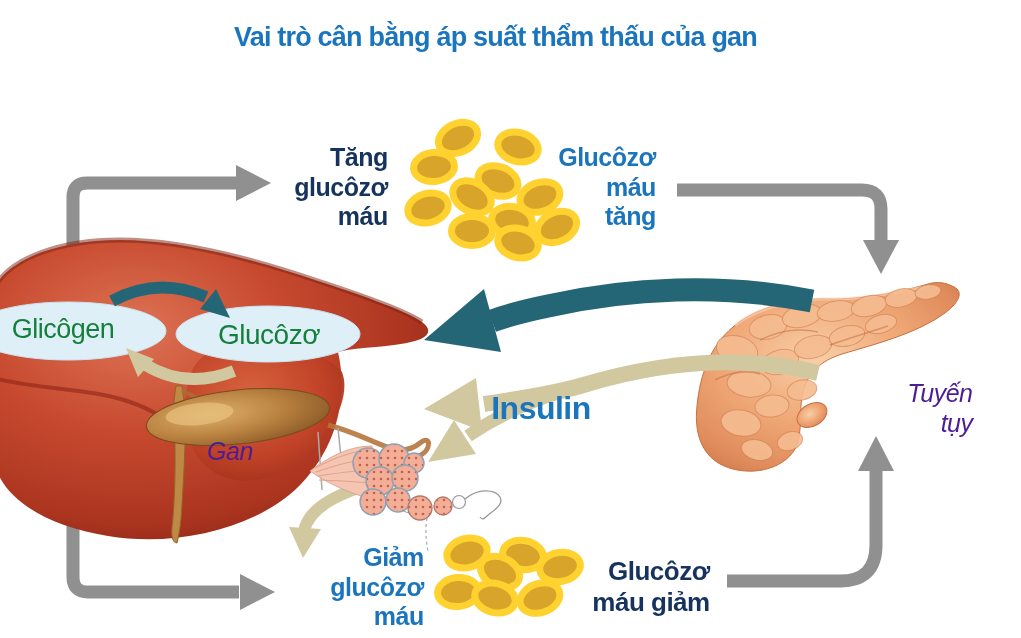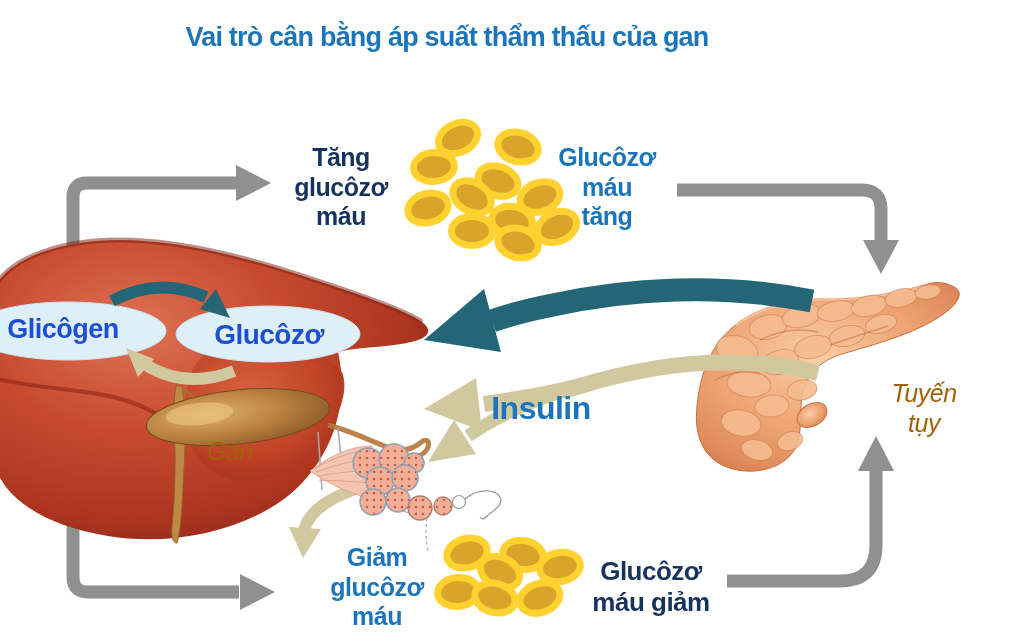--- a/index.html
+++ b/index.html
@@ -2,28 +2,28 @@
 <html><head>
 <meta charset="utf-8">
 <style>
   html,body{margin:0;padding:0;background:#fff;}
   #canvas{
     position:relative;width:1021px;height:638px;background:#ffffff;
     overflow:hidden;font-family:"Liberation Sans",sans-serif;
   }
   #art{position:absolute;left:0;top:0;}
   .lbl{
-    position:absolute;white-space:pre-line;text-align:center;
+    position:absolute;white-space:pre-line;text-align:right;
     transform:translateX(-50%);line-height:1.18;letter-spacing:-0.5px;
   }
   .title{font-size:27px;font-weight:700;color:#1B75BC;letter-spacing:-0.8px;}
   .navy{color:#16325E;font-weight:700;font-size:25px;}
   .blue{color:#1B75BC;font-weight:700;font-size:25px;}
-  .black-bold{color:#1d4ed8;font-weight:700;}
-  .italic{color:#a16207;font-style:italic;font-size:25px;font-weight:400;}
+  .black-bold{color:#15803d;font-weight:400;}
+  .italic{color:#4c1d95;font-style:italic;font-size:25px;font-weight:400;}
 </style>
 </head>
 <body>
 
 <div id="canvas">
 
 <svg id="art" width="1021" height="638" viewBox="0 0 1021 638">
   <defs>
     <radialGradient id="liverG" cx="32%" cy="30%" r="85%">
       <stop offset="0" stop-color="#DE7355"></stop>

